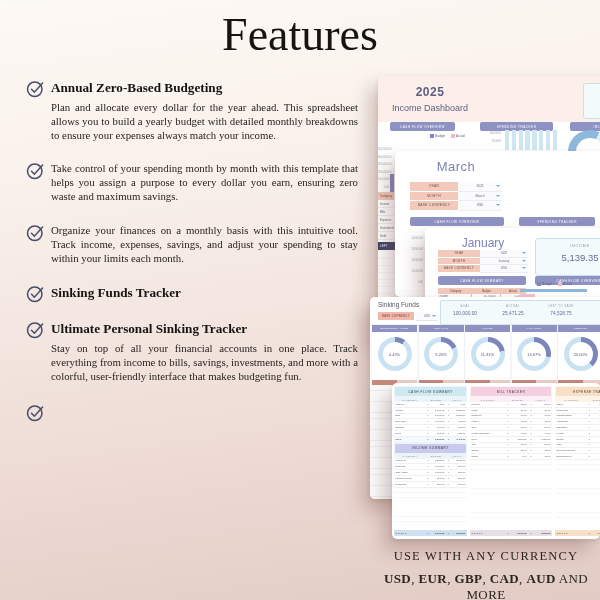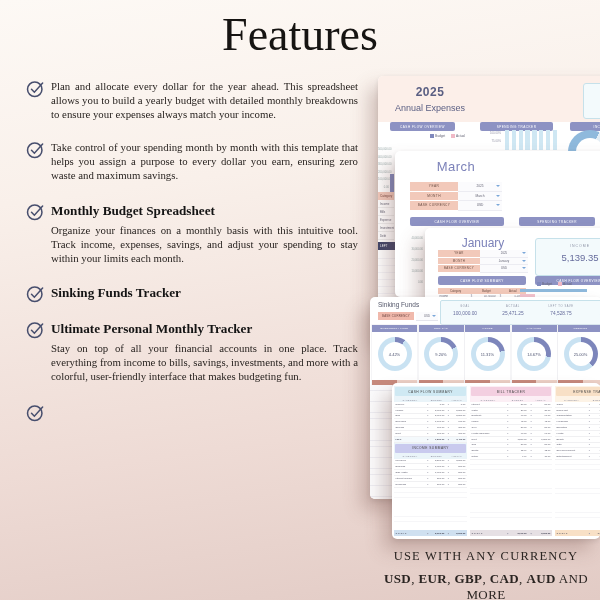--- a/index.html
+++ b/index.html
@@ -178,81 +178,81 @@
 
   <div class="features">
 
       <div class="feature">
         <span class="fcheck">
           <svg viewBox="0 0 20 20">
             <circle cx="9.2" cy="10.8" r="7.6"></circle>
             <path d="M5.8 10.8l3 3.1L17.5 4.2"></path>
           </svg>
         </span>
+        <h3 class="ftitle">Annual Zero-Based Budgeting</h3>
         <p class="fbody">Plan and allocate every dollar for the year ahead. This spreadsheet allows you to build a yearly budget with detailed monthly breakdowns to ensure your expenses always match your income.</p>
       </div>
 
       <div class="feature">
         <span class="fcheck">
           <svg viewBox="0 0 20 20">
             <circle cx="9.2" cy="10.8" r="7.6"></circle>
             <path d="M5.8 10.8l3 3.1L17.5 4.2"></path>
           </svg>
         </span>
         <p class="fbody">Take control of your spending month by month with this template that helps you assign a purpose to every dollar you earn, ensuring zero waste and maximum savings.</p>
       </div>
 
       <div class="feature">
         <span class="fcheck">
           <svg viewBox="0 0 20 20">
             <circle cx="9.2" cy="10.8" r="7.6"></circle>
             <path d="M5.8 10.8l3 3.1L17.5 4.2"></path>
           </svg>
         </span>
-        <h3 class="ftitle">Monthly Budget Spreadsheet</h3>
         <p class="fbody">Organize your finances on a monthly basis with this intuitive tool. Track income, expenses, savings, and adjust your spending to stay within your limits each month.</p>
       </div>
 
       <div class="feature">
         <span class="fcheck">
           <svg viewBox="0 0 20 20">
             <circle cx="9.2" cy="10.8" r="7.6"></circle>
             <path d="M5.8 10.8l3 3.1L17.5 4.2"></path>
           </svg>
         </span>
         <h3 class="ftitle">Sinking Funds Tracker</h3>
       </div>
 
       <div class="feature">
         <span class="fcheck">
           <svg viewBox="0 0 20 20">
             <circle cx="9.2" cy="10.8" r="7.6"></circle>
             <path d="M5.8 10.8l3 3.1L17.5 4.2"></path>
           </svg>
         </span>
-        <h3 class="ftitle">Ultimate Personal Monthly Tracker</h3>
+        <h3 class="ftitle">Ultimate Personal Sinking Tracker</h3>
         <p class="fbody">Stay on top of all your financial accounts in one place. Track everything from income to bills, savings, investments, and more with a colorful, user-friendly interface that makes budgeting fun.</p>
       </div>
 
       <div class="feature">
         <span class="fcheck">
           <svg viewBox="0 0 20 20">
             <circle cx="9.2" cy="10.8" r="7.6"></circle>
             <path d="M5.8 10.8l3 3.1L17.5 4.2"></path>
           </svg>
         </span>
       </div>
     </div>
 
   <div>
 
     <div class="card" id="cardA">
       <div class="a-head"></div>
       <div class="a-year">2025</div>
-      <div class="a-sub">Annual Expenses</div>
+      <div class="a-sub">Income Dashboard</div>
       <div class="inc-box a-inc2"></div>
       <div class="pbars a-pbars">
 
       <div class="pbar">CASH FLOW OVERVIEW</div>
           <div class="pbar">SPENDING TRACKER</div>
           <div class="pbar">INCOME TRACKER</div>
         </div>
       <div class="legend a-legend">
 
       <span class="leg">

